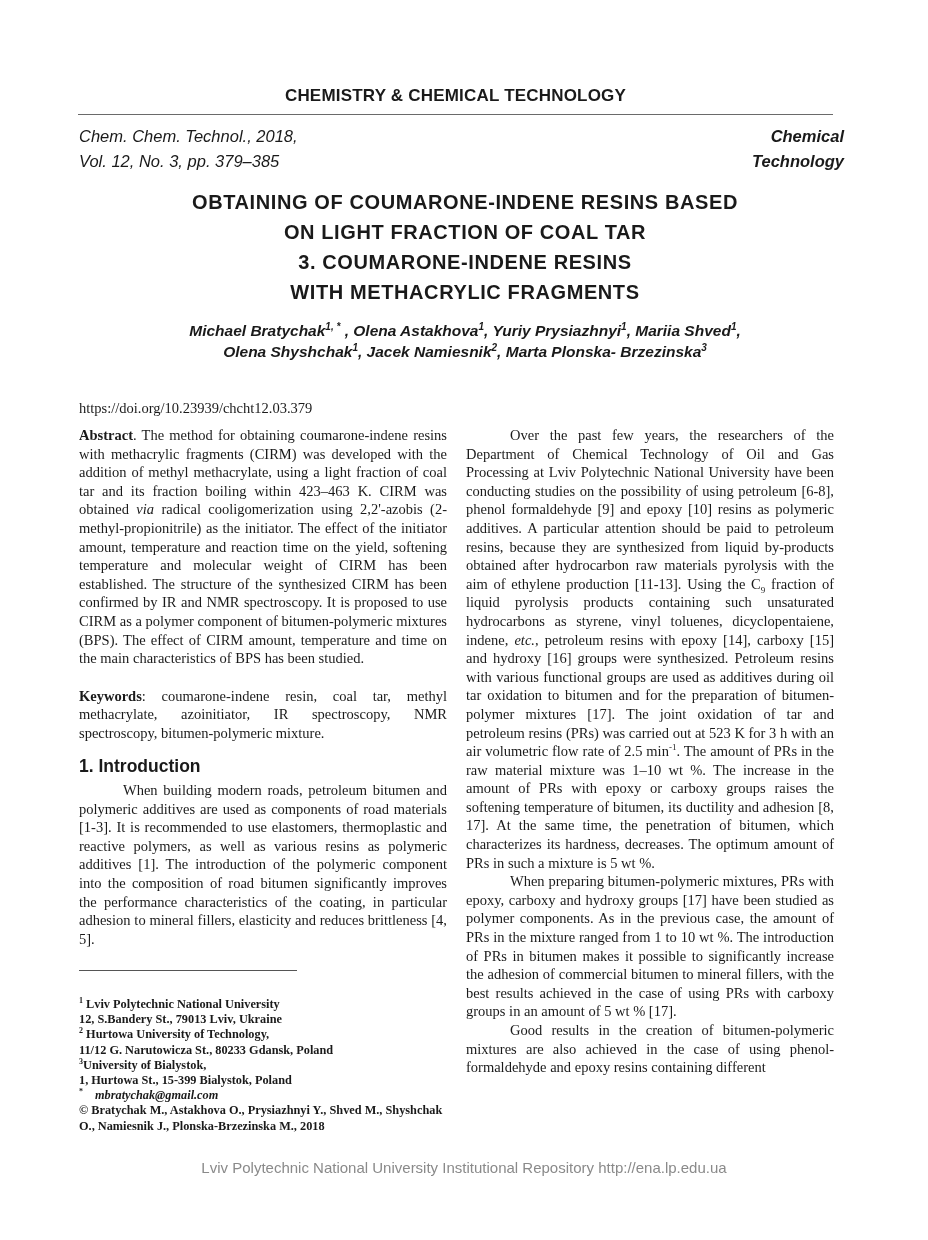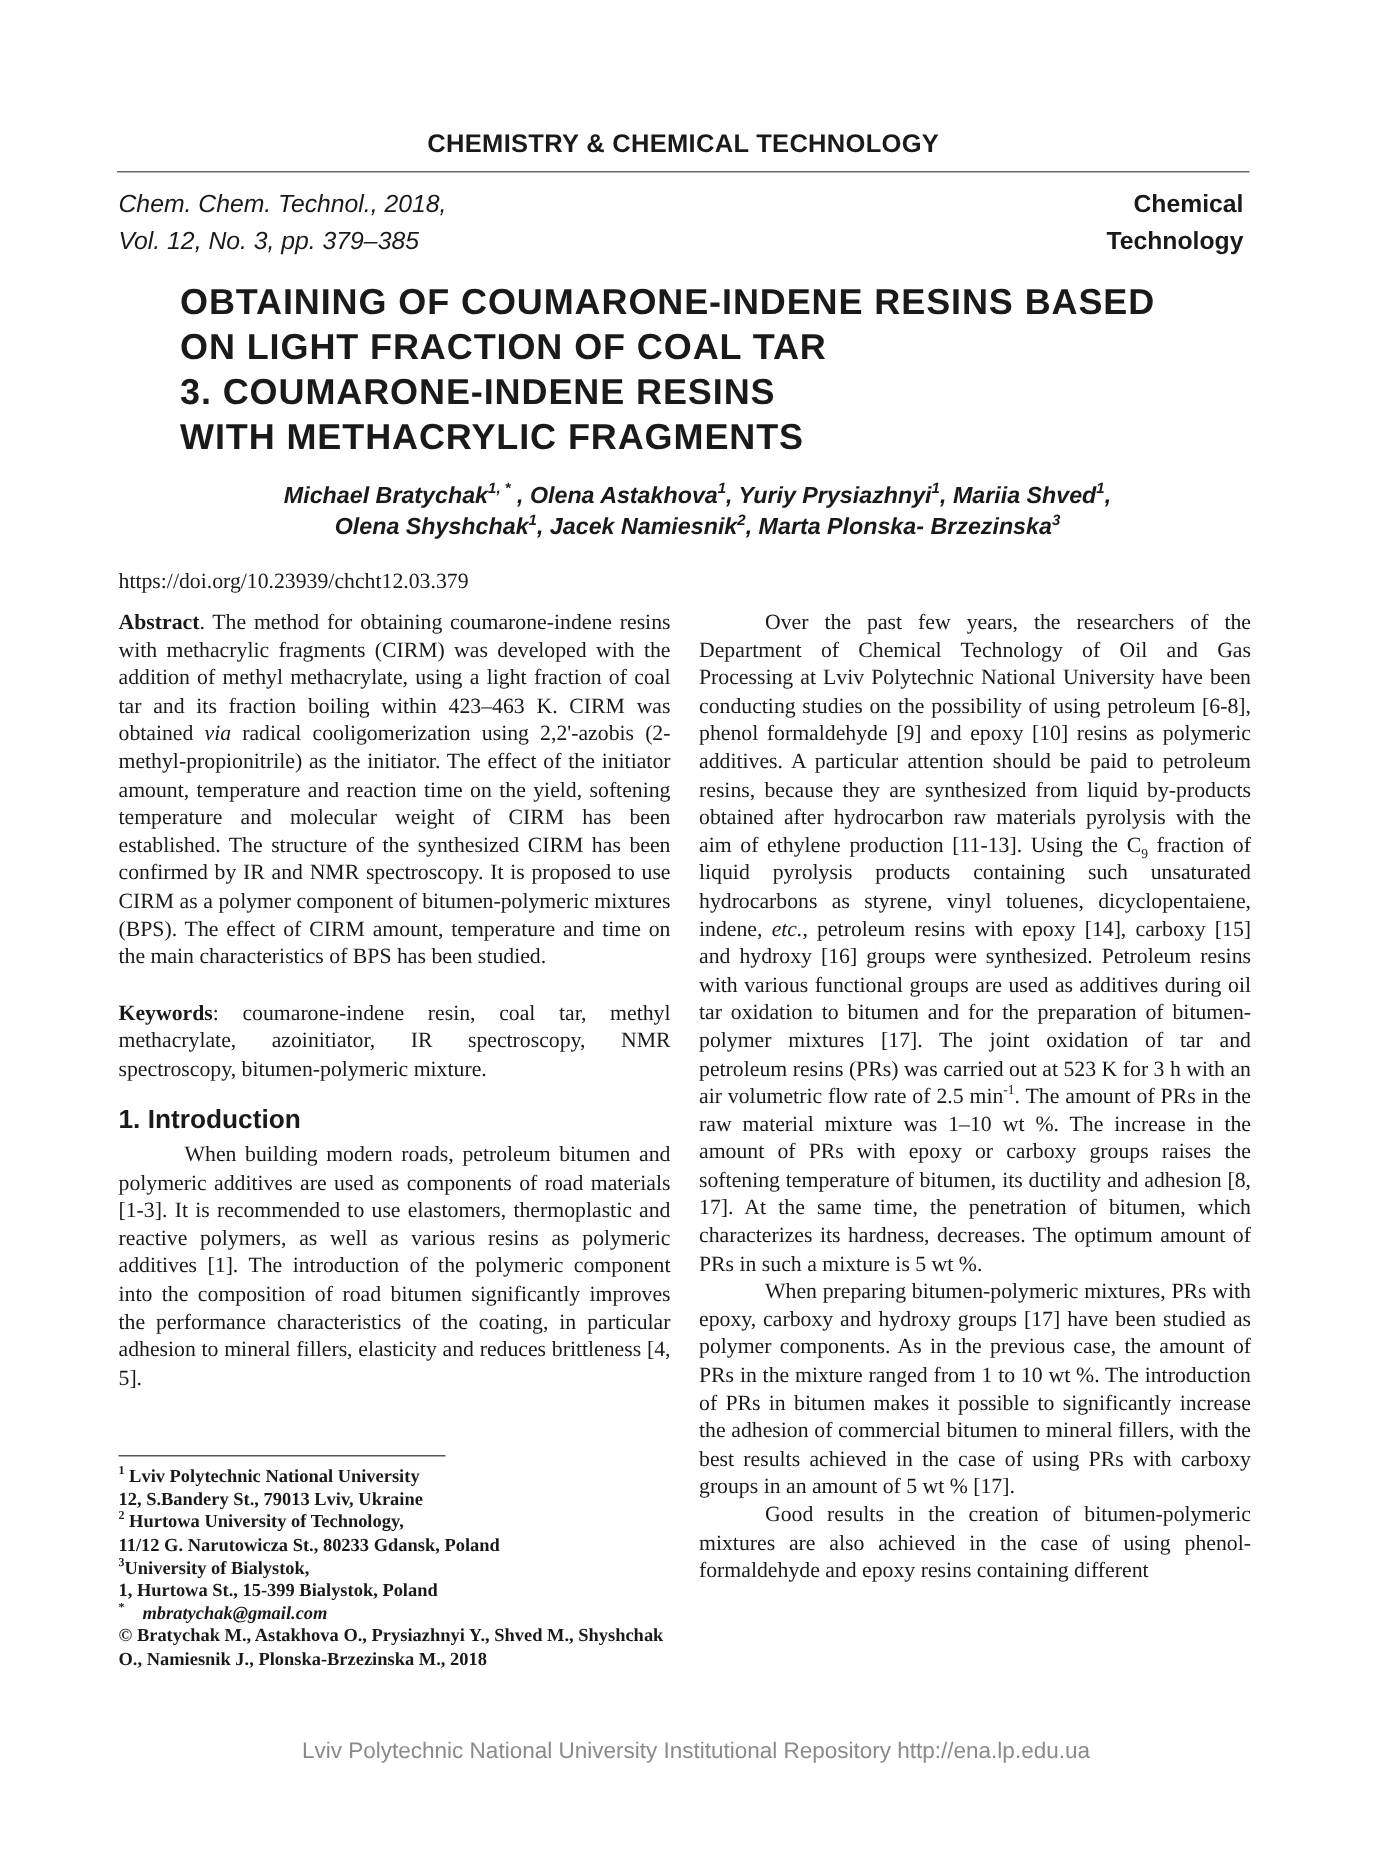--- a/index.html
+++ b/index.html
@@ -1,36 +1,36 @@
 <!DOCTYPE html>
 <html><head>
 <meta charset="utf-8">
 <style>
   html, body { margin: 0; padding: 0; background: #ffffff; }
   body { width: 928px; height: 1240px; position: relative; overflow: hidden; color: #1a1a1a; }
-  .serif { font-family: "Liberation Serif", "DejaVu Serif", serif; }
+  .serif { font-family: "Liberation Serif", "DejaVu Serif", serif; margin-top: 20px; }
   .sans { font-family: "Liberation Sans", "DejaVu Sans", sans-serif; }
 
   .journal-header {
     position: absolute; left: 78px; top: 86px; width: 755px;
     text-align: center; font-weight: bold; font-size: 17px; letter-spacing: 0.2px;
   }
   .header-rule {
     position: absolute; left: 78px; top: 114px; width: 755px; height: 0;
     border-top: 1.2px solid #6a6a6a;
   }
   .cite-left {
     position: absolute; left: 79px; top: 124px; font-style: italic; font-size: 16.5px; line-height: 25px;
   }
   .cite-right {
-    position: absolute; right: 99px; top: 124px; text-align: right; font-weight: bold; font-size: 16.5px; line-height: 25px;
+    position: absolute; right: 84px; top: 124px; text-align: right; font-weight: bold; font-size: 16.5px; line-height: 25px; font-style: italic;
   }
   .title {
-    position: absolute; left: 120px; top: 187px; width: 690px; 
-    font-weight: bold; font-size: 24px; line-height: 30px; letter-spacing: 0.6px;
+    position: absolute; left: 120px; top: 187px; width: 690px; text-align: center;
+    font-weight: bold; font-size: 20px; line-height: 30px; letter-spacing: 0.6px;
   }
   .authors {
     position: absolute; left: 120px; top: 320px; width: 690px; text-align: center;
     font-weight: bold; font-style: italic; font-size: 15.5px; line-height: 21px;
   }
   .authors sup { font-size: 10px; line-height: 0; }
 
   .doi { position: absolute; left: 79px; top: 380px; font-size: 14.5px; }
 
   .col { position: absolute; font-size: 14.5px; line-height: 18.6px; text-align: justify; }

